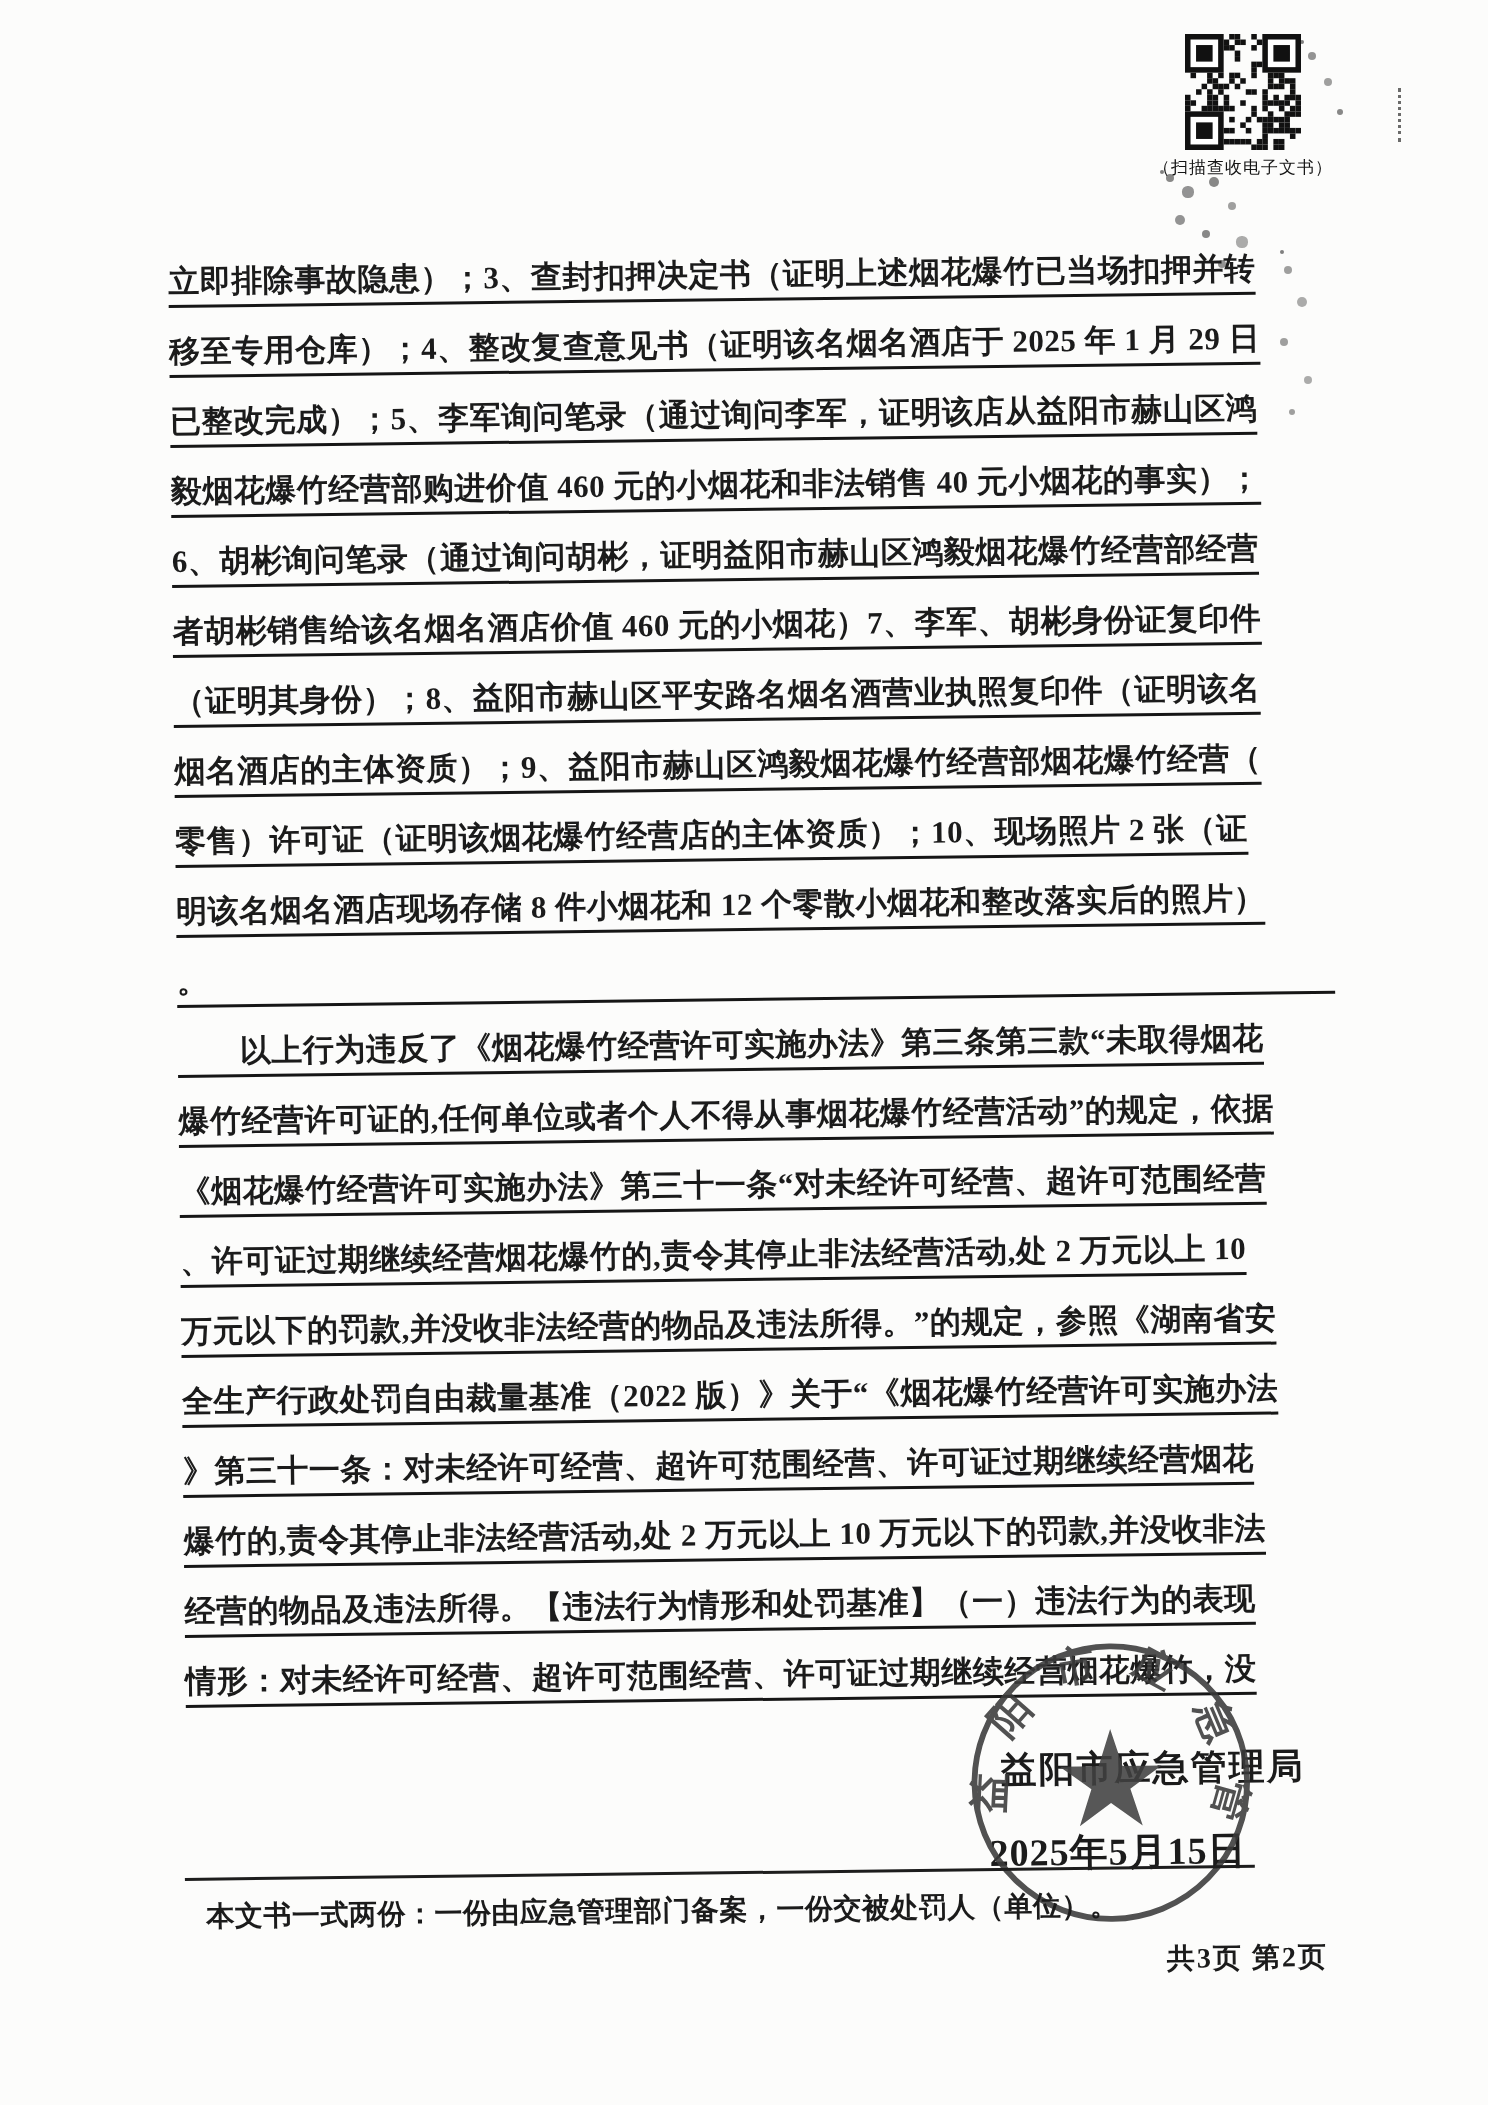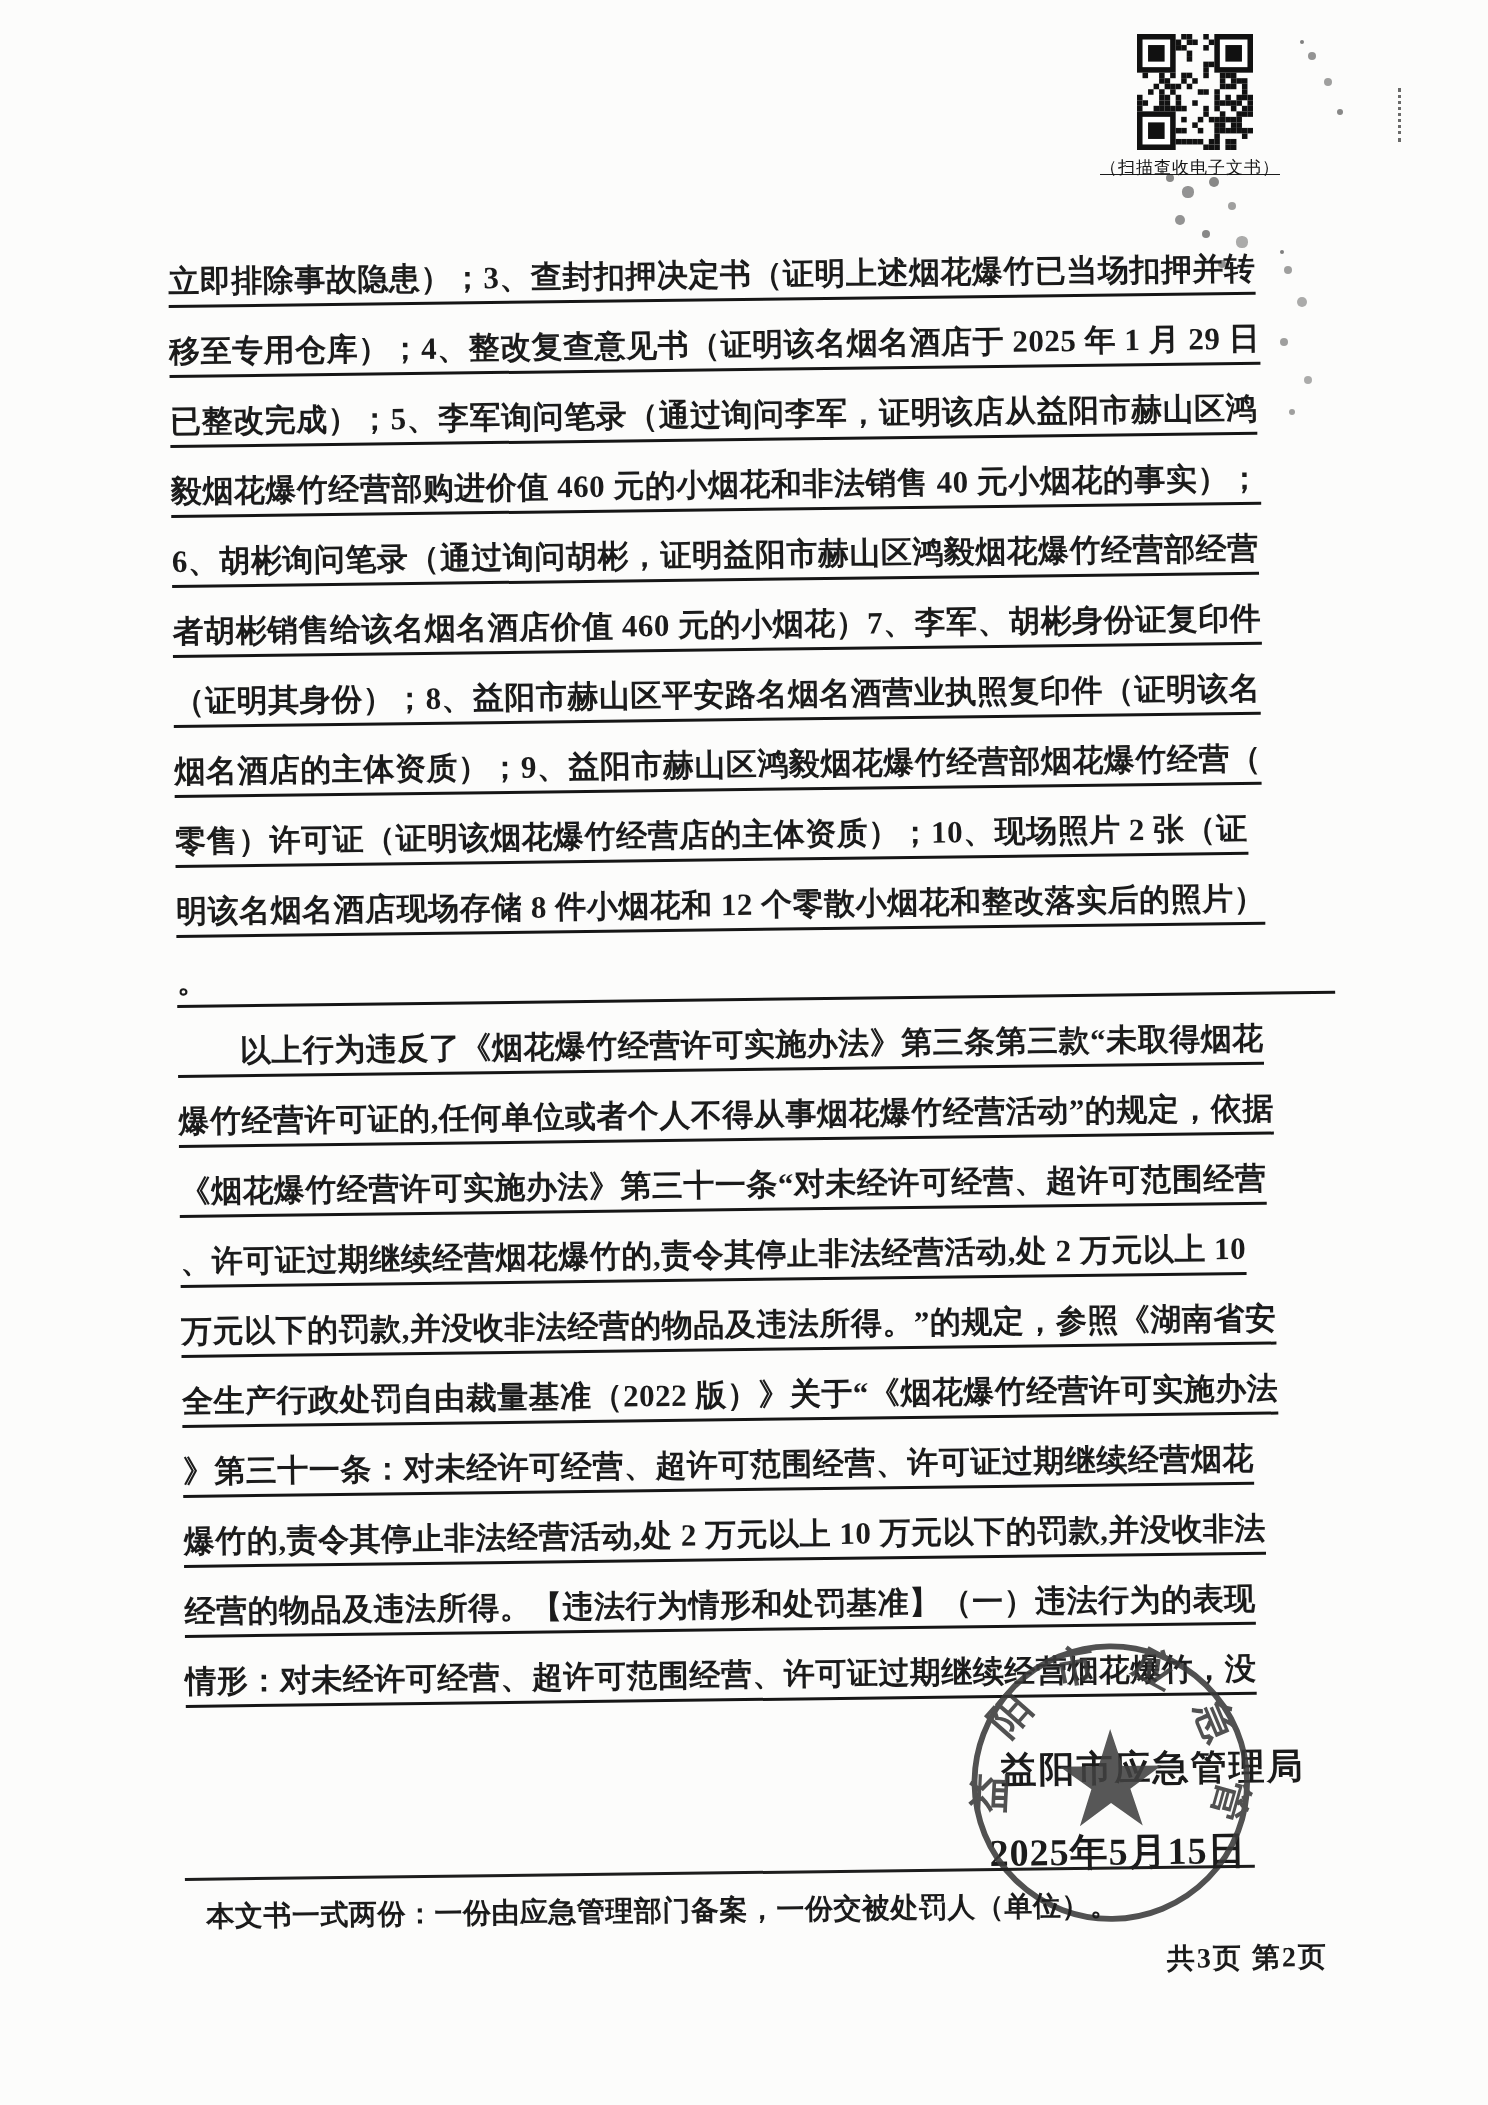--- a/index.html
+++ b/index.html
@@ -6,21 +6,21 @@
   .page{
     position:relative;
     width:1488px;height:2105px;
     margin:0 auto;
     background:#fcfcfb;
     overflow:hidden;
     font-family:"Liberation Serif","DejaVu Serif",serif;
     color:#1b1b1b;
   }
   
-  .qr-block{position:absolute;left:1100px;top:34px;width:190px;text-decoration:underline;}
+  .qr-block{position:absolute;left:1148px;top:34px;width:190px;text-align:center;}
   .qr{display:block;margin:0 auto;}
   .qr-caption{
     margin-top:6px;font-size:17px;letter-spacing:1px;
     font-family:"Liberation Serif","DejaVu Serif",serif;color:#151515;
     white-space:nowrap;
   }
   
   .content{
     position:absolute;left:0;top:0;width:100%;height:100%;
     transform:rotate(-0.7deg);

